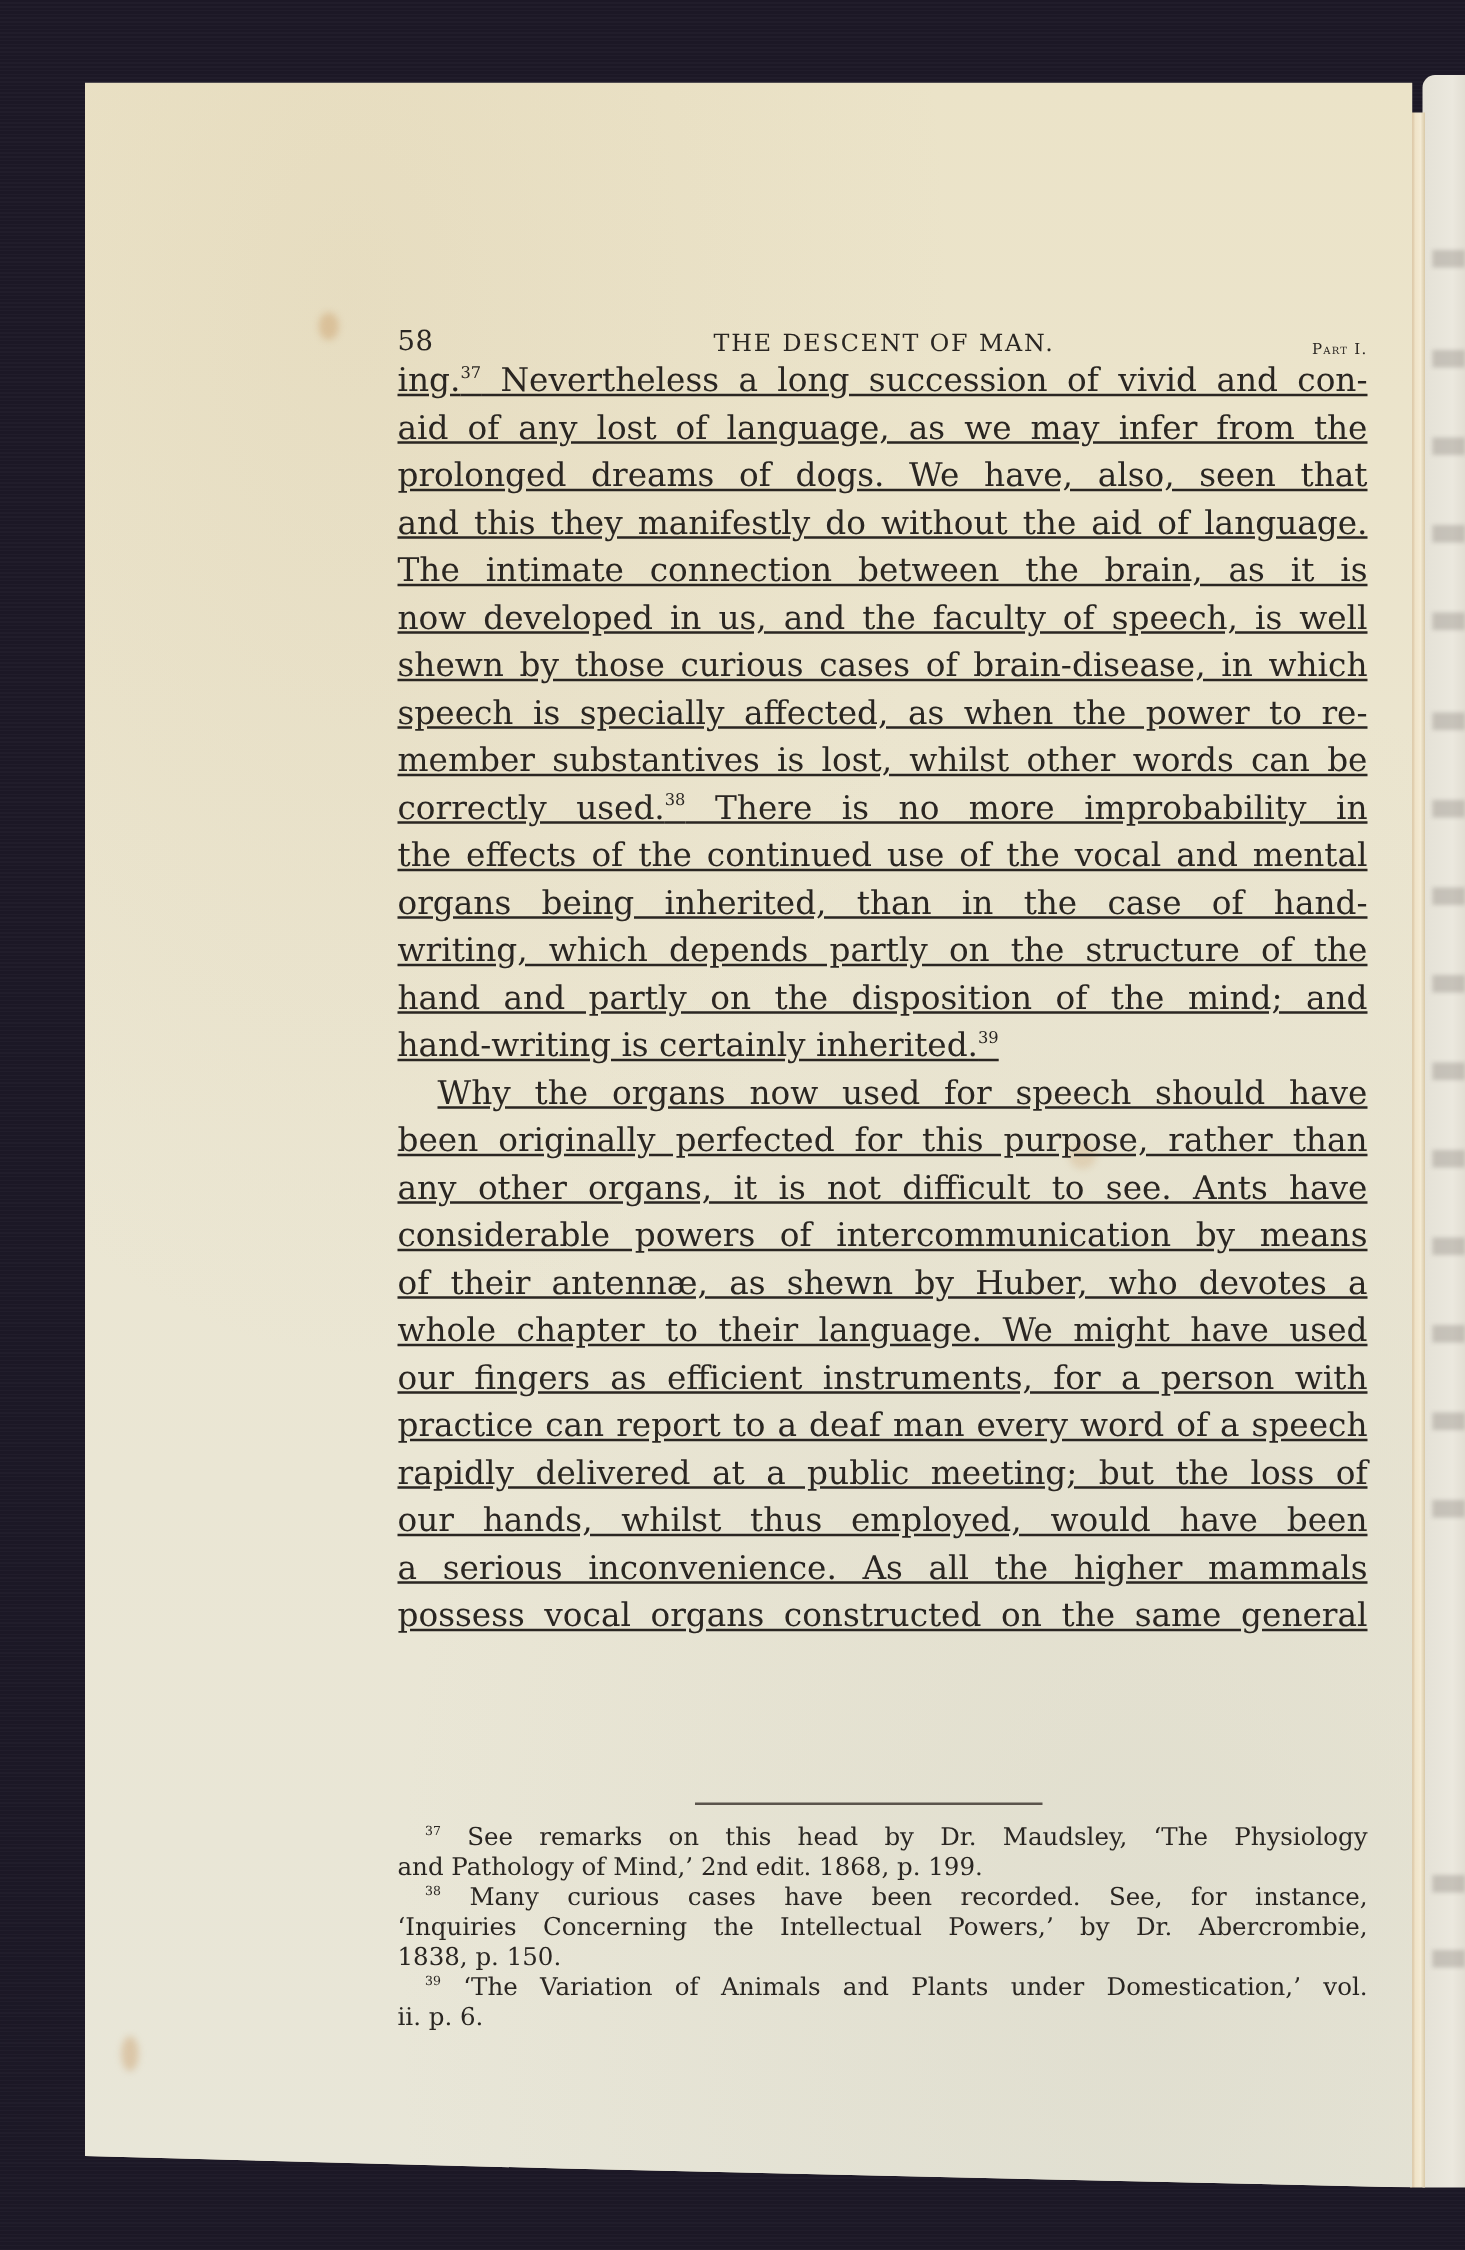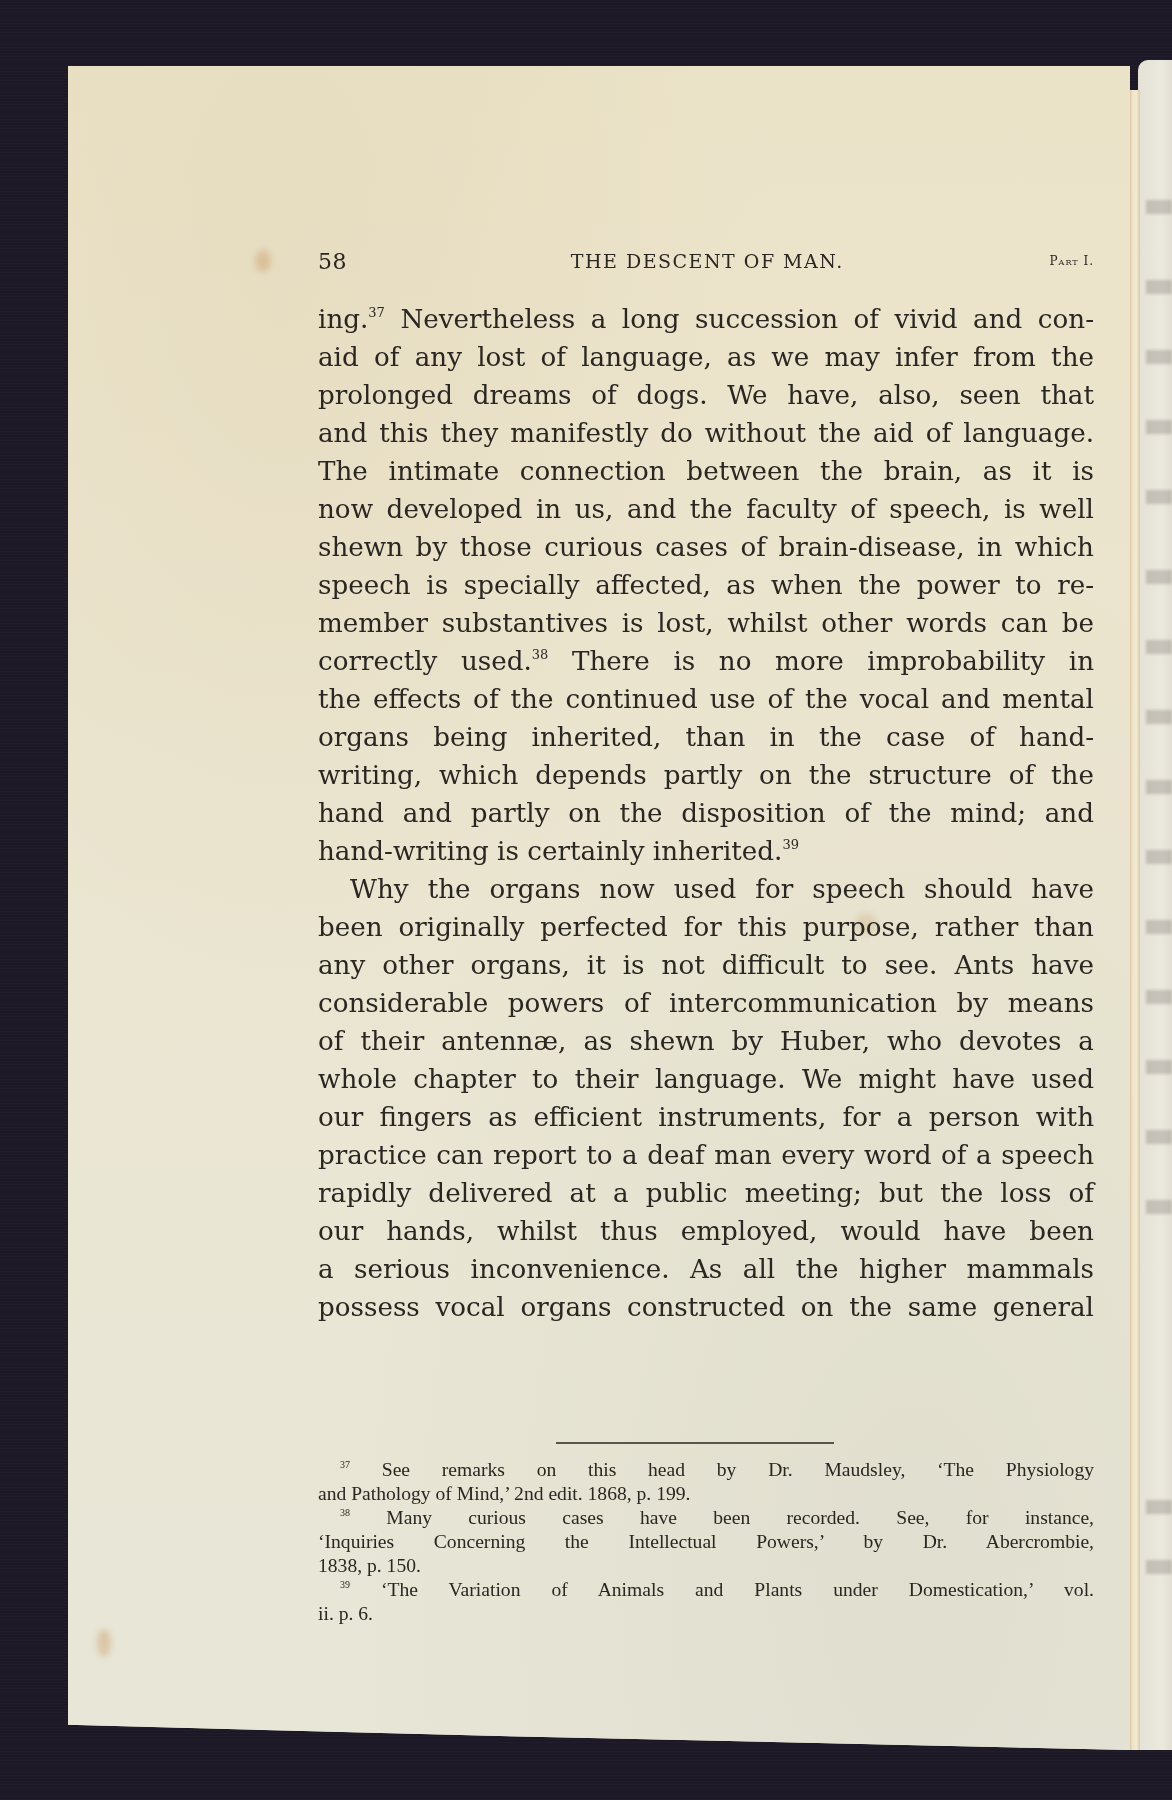--- a/index.html
+++ b/index.html
@@ -30,33 +30,33 @@
       radial-gradient(ellipse at 80% 90%, rgba(200,200,185,0.25), transparent 50%),
       linear-gradient(180deg, #ebe3c8 0%, #ebe6d2 50%, #e8e6d8 100%);
     clip-path: polygon(0 0, 100% 0, 100% 100%, 36% 99.1%, 0 98.5%);
   }
   .stain { position: absolute; border-radius: 50%; background: rgba(196,140,80,0.35); filter: blur(3px); }
   .content {
     position: absolute; left: 250px; top: 170px; width: 776px;
     color: #2a2622;
   }
   .running-head {
-    display: flex; justify-content: space-between; align-items: center;
+    display: flex; justify-content: space-between; align-items: flex-end;
     height: 50px; font-size: 22px; letter-spacing: 0.5px;
   }
   .running-head .title { font-size: 19px; letter-spacing: 1.5px; margin-left: 18px; }
   .running-head .part { font-size: 12px; font-variant: small-caps; letter-spacing: 1px; }
-  .body-text { margin-top: 14px; font-size: 26.2px; line-height: 38px; text-align: justify; }
+  .body-text { font-size: 26.2px; line-height: 38px; text-align: justify; text-decoration: underline; }
   .line { display: block; text-align: justify; text-align-last: justify; white-space: nowrap; overflow: visible; height: 38px; }
   .line.last { text-align-last: left; }
   .line.indent { padding-left: 32px; }
   sup { font-size: 13px; vertical-align: 11px; line-height: 0; }
   .rule { position: absolute; left: 238px; top: 1206px; width: 278px; height: 0; border-top: 2px solid #5b544c; }
   .footnotes { position: absolute; left: 0; top: 1222px; width: 776px; font-size: 19.6px; line-height: 24px; }
-  .footnotes .line { height: 24px; font-family: Liberation Serif, serif; }
+  .footnotes .line { height: 24px; }
   .footnotes .line.indent { padding-left: 22px; }
   .footnotes sup { font-size: 10px; vertical-align: 8px; }
 </style>
 </head>
 <body>
 
 <div class="next-page">
   <div class="ghost" style="top:140px"></div>
   <div class="ghost" style="top:220px"></div>
   <div class="ghost" style="top:290px"></div>

